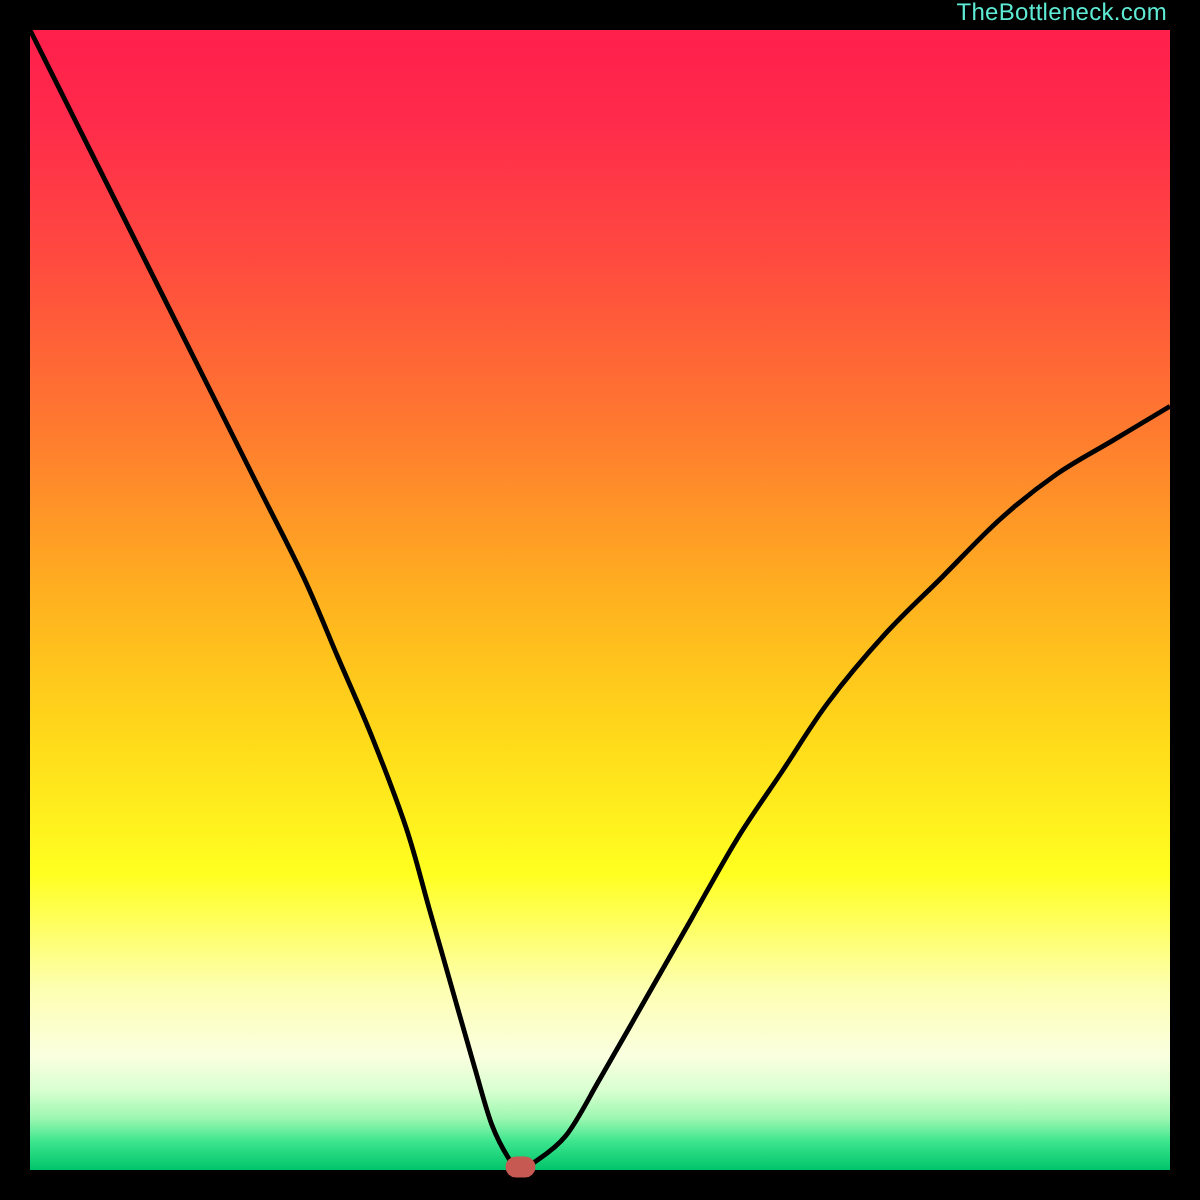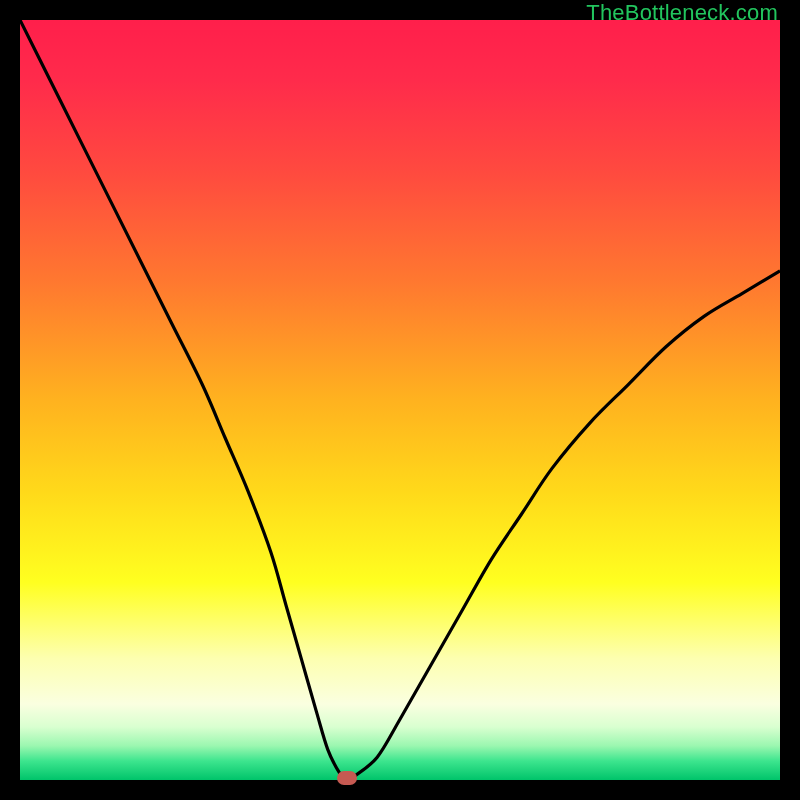--- a/index.html
+++ b/index.html
@@ -23,22 +23,22 @@
     position: absolute;
     left: 0;
     top: 0;
     width: 760px;
     height: 760px;
   }
   .watermark {
     position: absolute;
     top: 0px;
     right: 22px;
-    color: #22c55e;
-    font-size: 22px;
+    color: #5eead4;
+    font-size: 16px;
     font-weight: 500;
     letter-spacing: 0.2px;
     user-select: none;
   }
   .marker {
     position: absolute;
     width: 20px;
     height: 14px;
     border-radius: 7px;
     background: #c65a52;

